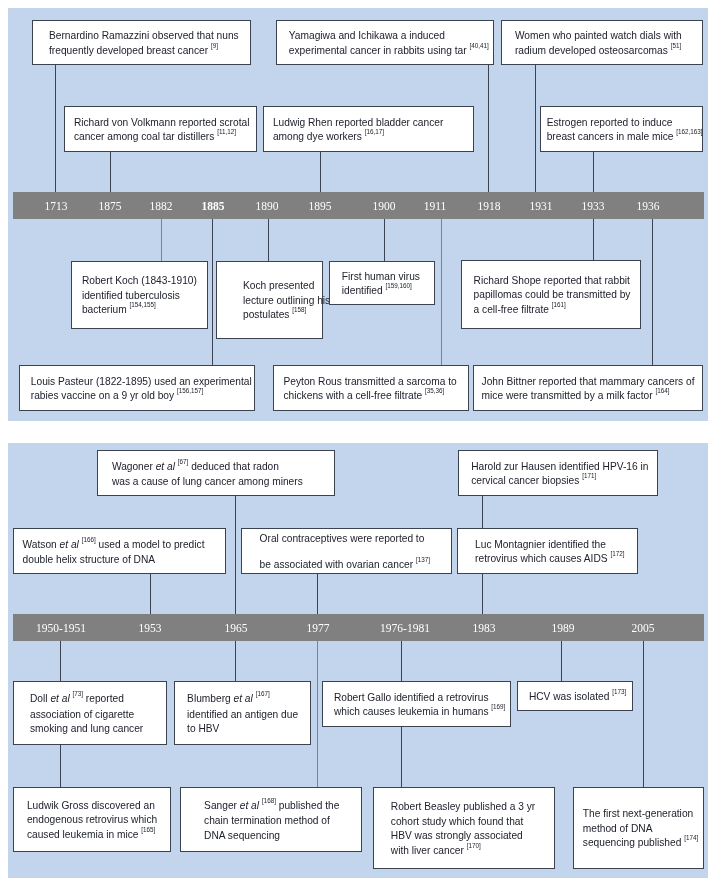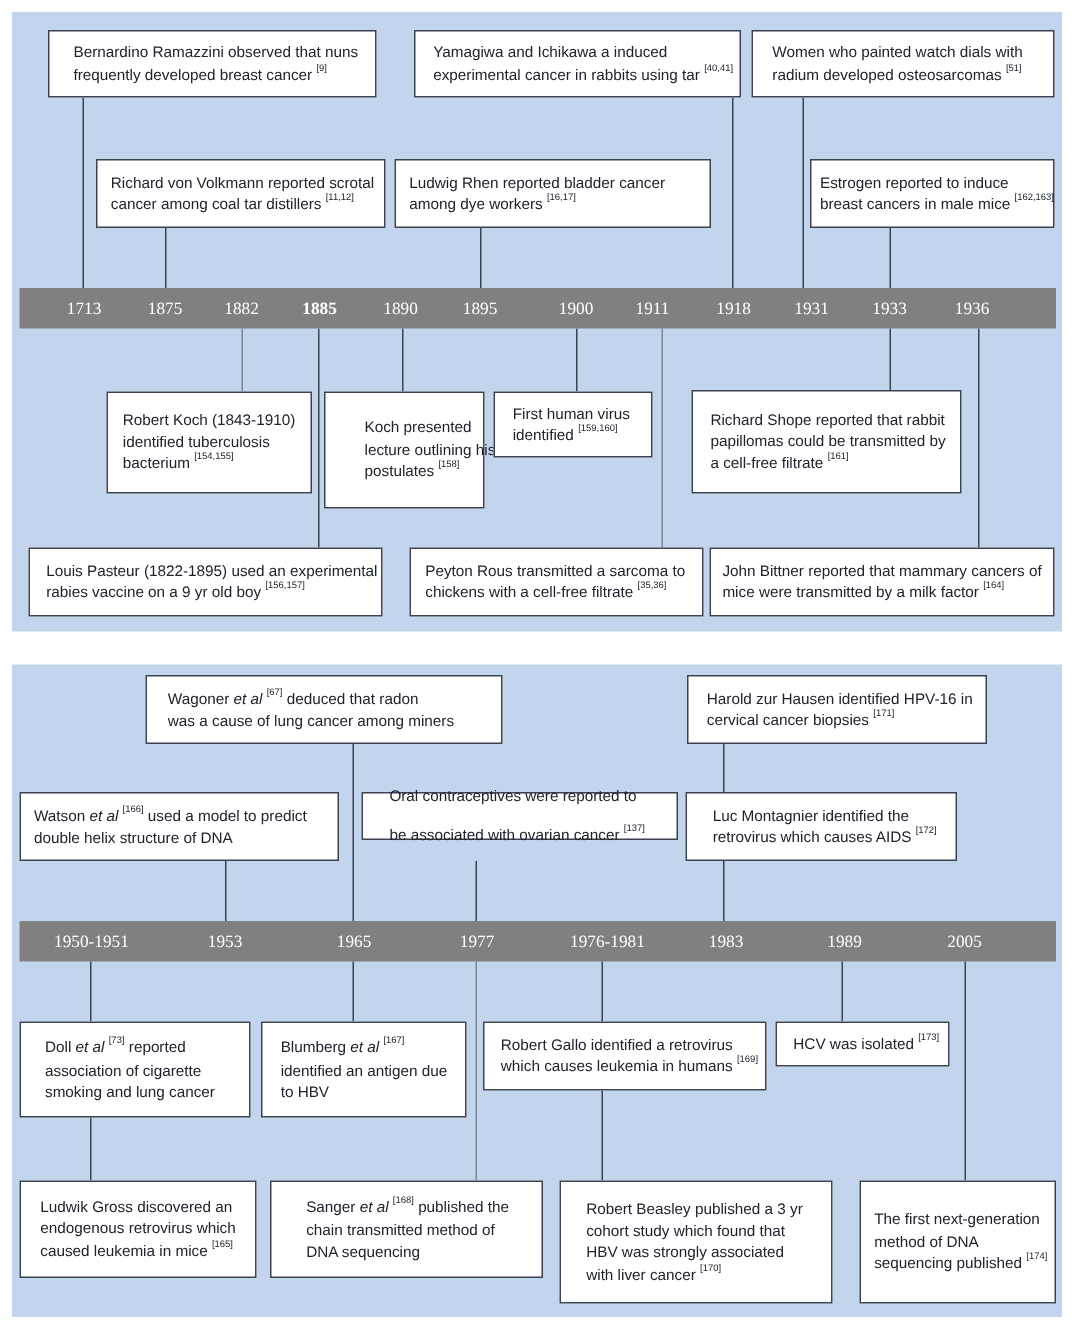--- a/index.html
+++ b/index.html
@@ -223,21 +223,21 @@
     <div class="ln">
       <span>Watson </span>
       <span class="it">et al</span>
       <span class="sup">[166]</span>
       <span> used a model to predict</span>
     </div>
     <div class="ln">
       <span>double helix structure of DNA</span>
     </div>
   </div>
-  <div class="box" style="left:241px;top:528px;width:211px;height:32px;padding-left:17.6px;gap:11px;">
+  <div class="box" style="left:241px;top:528px;width:211px;height:46px;padding-left:17.6px;gap:11px;">
     <div class="ln">
       <span>Oral contraceptives were reported to</span>
     </div>
     <div class="ln">
       <span>be associated with ovarian cancer</span>
       <span class="sup">[137]</span>
     </div>
   </div>
   <div class="box" style="left:457px;top:528px;width:181px;height:46px;padding-left:17.1px;">
     <div class="ln">
@@ -303,21 +303,21 @@
     </div>
   </div>
   <div class="box" style="left:180px;top:787px;width:182px;height:65px;padding-left:23.1px;">
     <div class="ln">
       <span>Sanger </span>
       <span class="it">et al</span>
       <span class="sup">[168]</span>
       <span> published the</span>
     </div>
     <div class="ln">
-      <span>chain transmitted method of</span>
+      <span>chain termination method of</span>
     </div>
     <div class="ln">
       <span>DNA sequencing</span>
     </div>
   </div>
   <div class="box" style="left:373px;top:787px;width:182px;height:82px;padding-left:16.8px;">
     <div class="ln">
       <span>Robert Beasley published a 3 yr</span>
     </div>
     <div class="ln">

